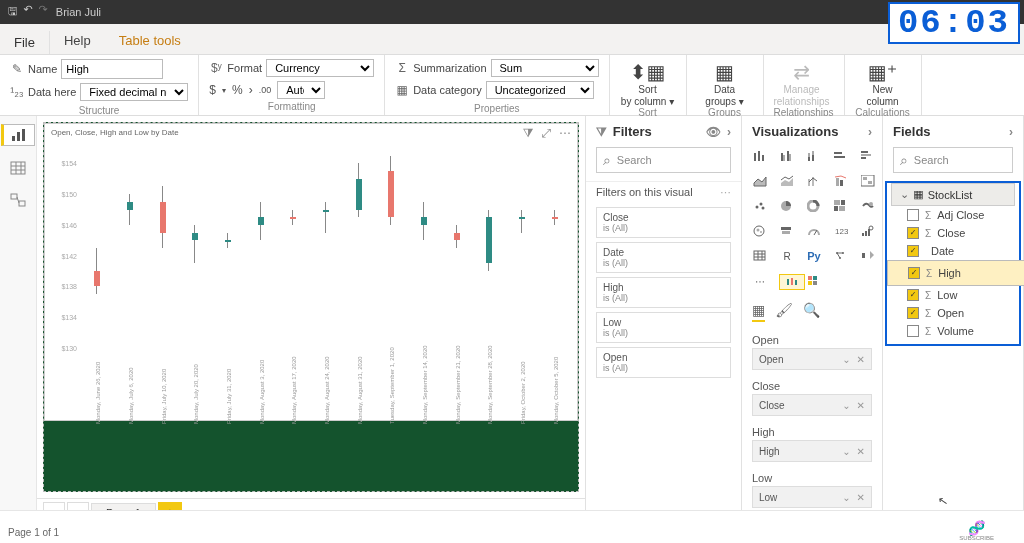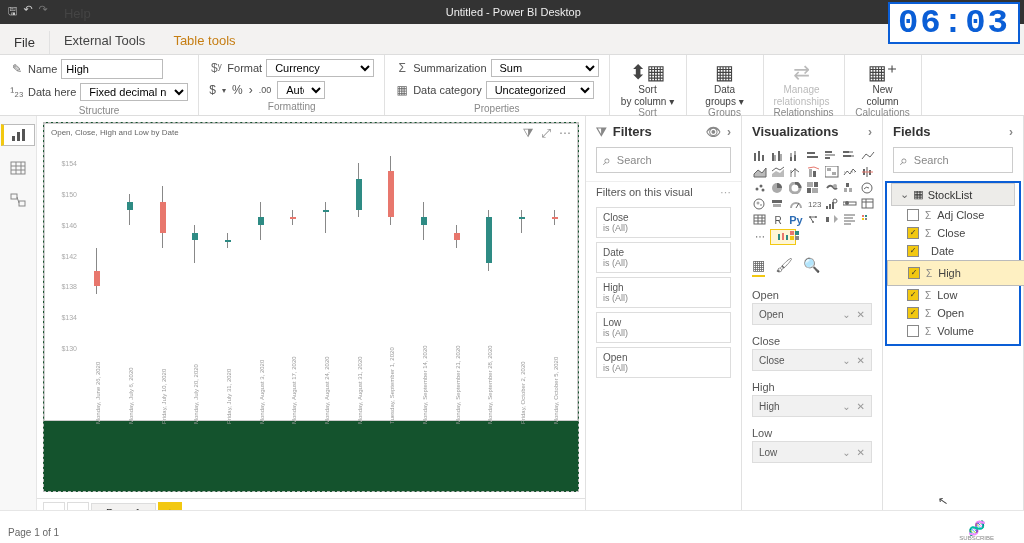--- a/index.html
+++ b/index.html
@@ -60,21 +60,21 @@
 .pane-hdr .sp{flex:1}
 .pane-hdr .ico{color:#888;font-size:12px}
 .search{margin:0 10px 8px;border:1px solid #ccc;display:flex;align-items:center;height:24px;padding:0 6px;font-size:11px;color:#888}
 .search::before{content:"⌕";margin-right:6px;color:#888;font-size:14px}
 .filters{width:155px}
 .filters .section{font-size:11px;color:#555;padding:4px 10px;border-top:1px solid #eee;display:flex;justify-content:space-between}
 .filters .fcard{margin:4px 10px;border:1px solid #ddd;padding:4px 6px;font-size:10px;color:#555;background:#fff}
 .filters .fcard .fval{color:#888;font-size:9px}
 .filters .drop{margin:8px;border:1px dashed #ccc;padding:14px;text-align:center;font-size:10px;color:#888}
 .viz{width:140px}
-.viz-grid{display:grid;grid-template-columns:repeat(7,16px);gap:2px;padding:2px 10px 6px}
+.viz-grid{display:grid;grid-template-columns:repeat(7,16px);gap:11px;padding:2px 10px 6px}
 .viz-grid .v{width:16px;height:14px;display:flex;align-items:center;justify-content:center;font-size:10px;color:#555;cursor:pointer}
 .viz-grid .v svg{width:14px;height:12px}
 .viz-grid .v.sel{background:#fef6d5;border:1px solid #f2c811}
 .viz-grid .v.py{color:#f2c811;font-weight:bold;font-size:9px}
 .viz-grid .v.r{color:#2d6db5;font-weight:bold;font-size:11px}
 .viz .tools{display:flex;gap:10px;padding:6px 10px;color:#666;font-size:14px}
 .viz .fwlabel{font-size:11px;color:#555;padding:6px 10px 0}
 .viz .fwell{margin:2px 10px 4px;background:#f1f1f1;border:1px solid #ddd;height:20px;font-size:10px;display:flex;align-items:center;justify-content:space-between;padding:0 6px;color:#555}
 .viz .fwell .ctl{display:flex;gap:6px;color:#999}
 .fields{width:140px}
@@ -93,31 +93,29 @@
 </style>
 </head>
 <body>
 
 <div class="titlebar">
   <div class="qa">
     <span>🖫</span>
     <span>↶</span>
     <span style="color:#777">↷</span>
   </div>
-  <div class="title">Untitled - Power BI Desktop</div>
   <div class="user">Brian Juli</div>
 </div>
 
 <div class="timer">06:03</div>
 
 <div class="tabs">
   <div class="file">File</div>
   <div id="coretabs">
       <div class="tab">Help</div>
-      <div class="tab extra">External Tools</div>
     </div>
   <div id="ctxtabs">
       <div class="tab ctx">Table tools</div>
     </div>
 </div>
 
 <div class="ribbon">
   <div class="rgroup">
     <div class="body">
         <div>

